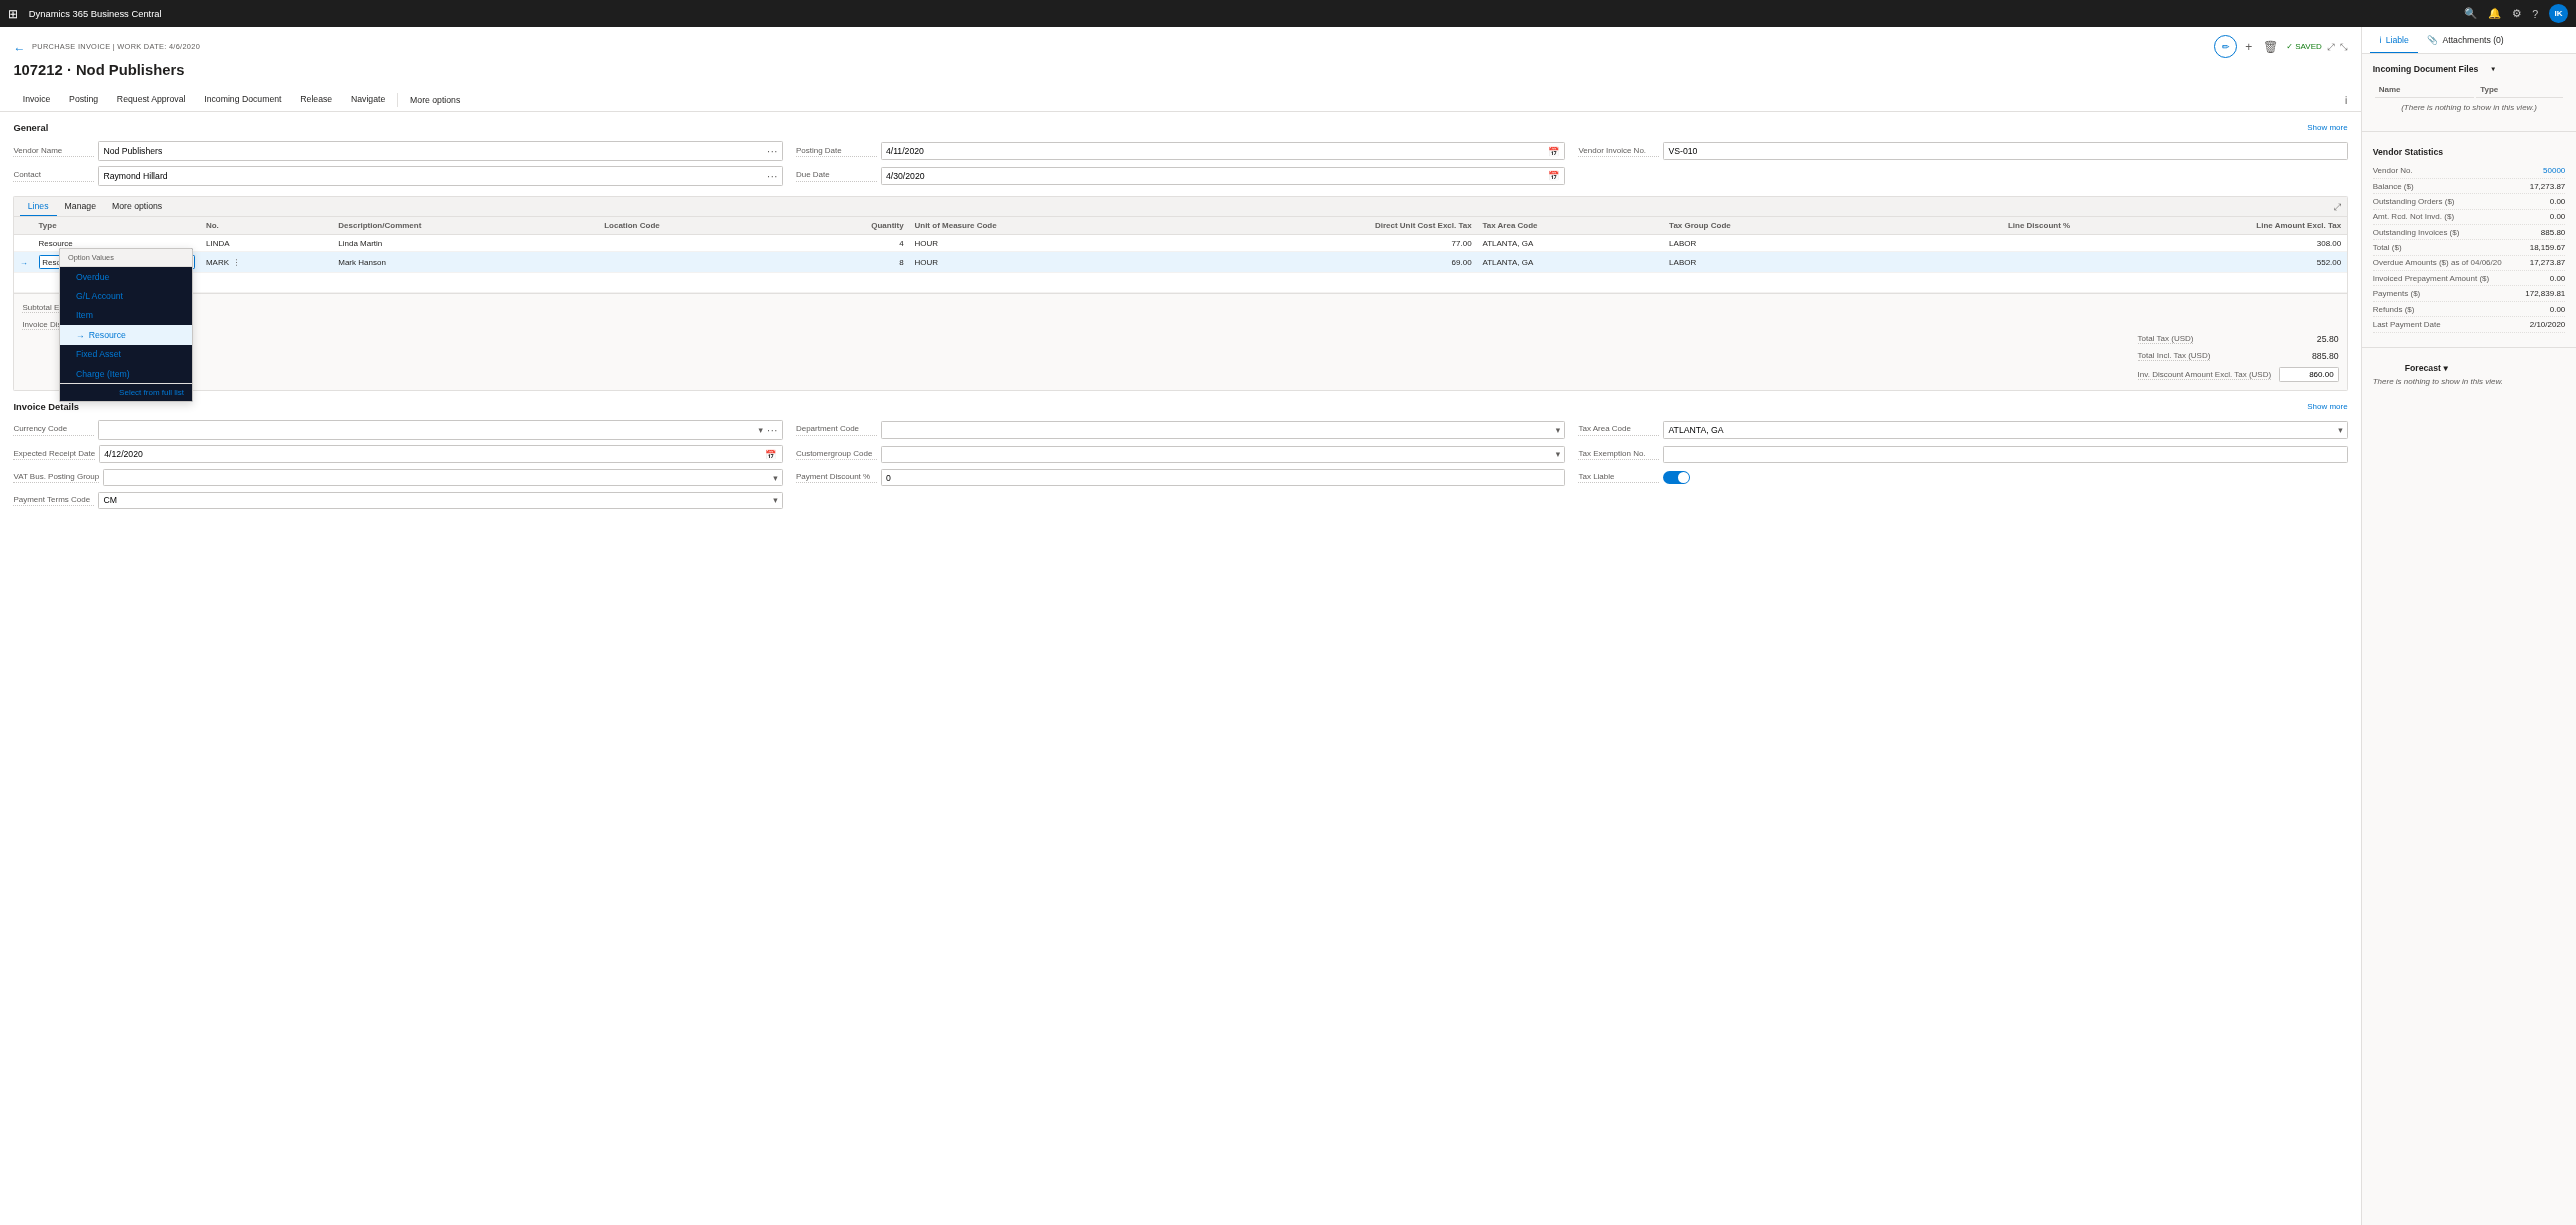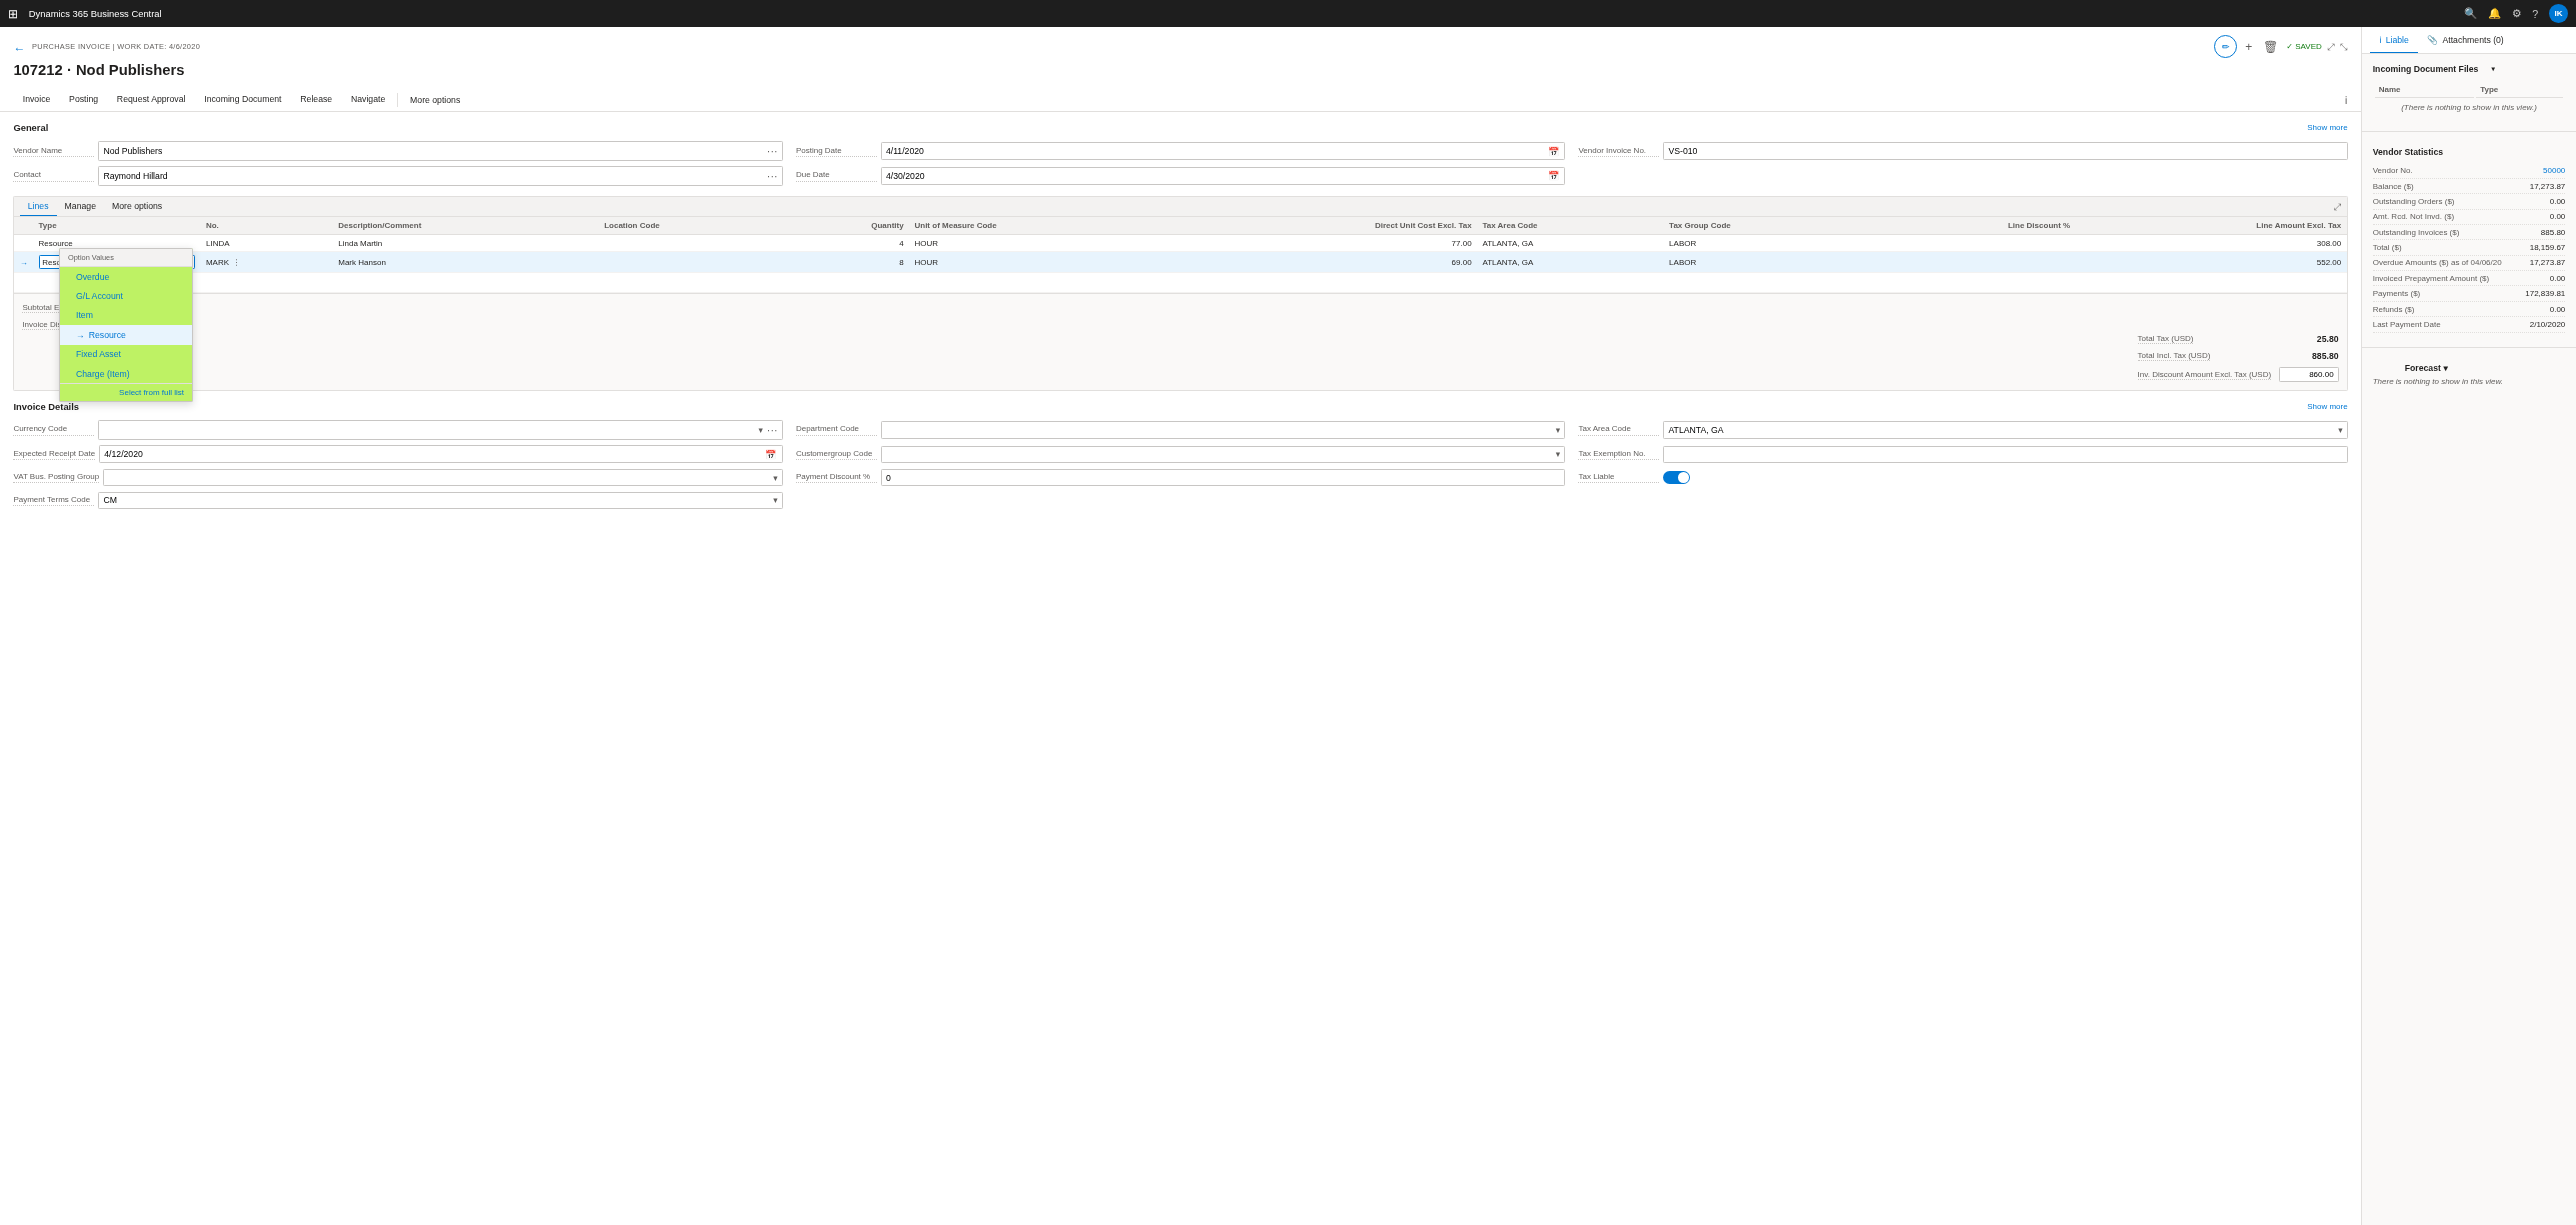--- a/index.html
+++ b/index.html
@@ -166,21 +166,21 @@
       display: flex; align-items: center; gap: 2.7px;
       border: 0.7px solid #0078d4; padding: 1.3px 2.7px; border-radius: 1.3px;
       background: #fff; cursor: pointer;
     }
     .row-type-dropdown span { font-size: 8px; }
     .row-menu-btn { background: none; border: none; cursor: pointer; color: #605e5c; font-size: 8px; padding: 0 1.3px; }
 
     
     .dropdown-popup {
       position: absolute;
-      background: #bef264;
+      background: #0f172a;
       border: 0.7px solid #c8c6c4;
       border-radius: 1.3px;
       box-shadow: 0 2.7px 8px rgba(0,0,0,0.15);
       z-index: 500;
       min-width: 134px;
       top: 248px;
       left: 59px;
     }
     .dropdown-popup-header {
       padding: 4px 8px;
@@ -203,21 +203,21 @@
       font-size: 8px;
       color: #0078d4;
       cursor: pointer;
       text-align: right;
     }
 
     
     .dropdown-scroll { max-height: 121px; overflow-y: auto; }
     .total-row { display: flex; justify-content: space-between; align-items: center; padding: 2px 0; }
     .total-label { font-size: 8px; color: #605e5c; border-bottom: 0.7px dotted #c8c6c4; }
-    .total-value { font-size: 8.7px; font-weight: 700; text-align: center; }
+    .total-value { font-size: 8.7px; font-weight: 400; text-align: center; }
 
     
     .invoice-details-grid {
       display: grid; grid-template-columns: 1fr 1fr 1fr; gap: 5.4px 13.4px;
     }
 
     
     .toggle-switch {
       width: 27px; height: 13.4px; background: #0078d4;
       border-radius: 6.7px; position: relative; cursor: pointer;

